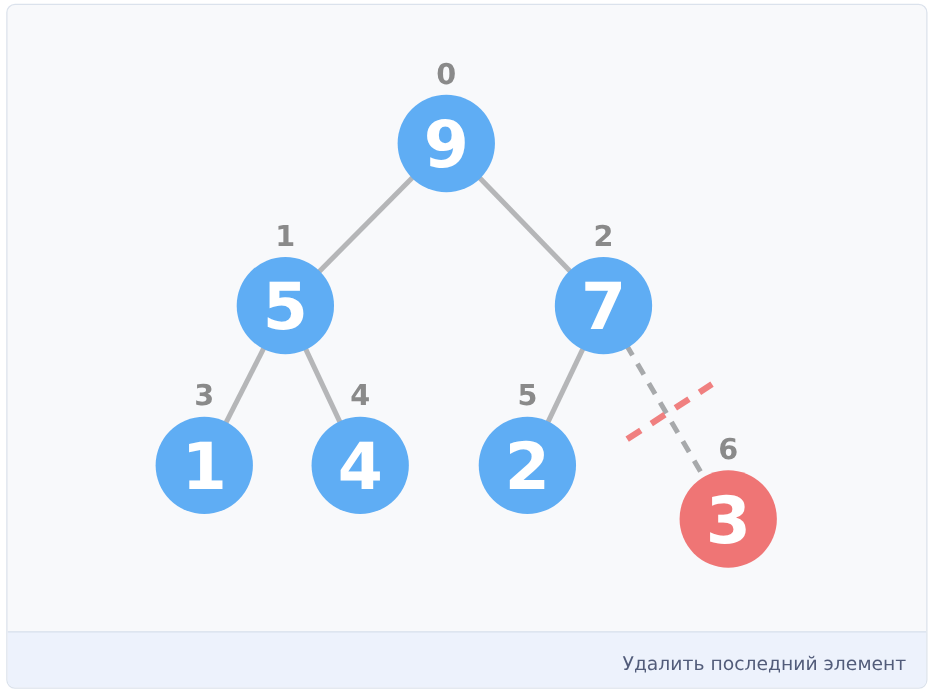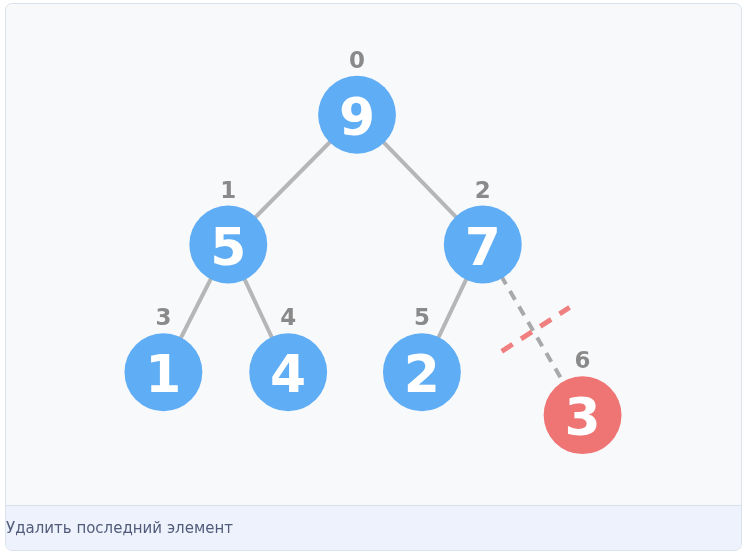--- a/index.html
+++ b/index.html
@@ -72,22 +72,22 @@
     height: 45px;
     flex: 0 0 45px;
     width: 100%;
     background: var(--footer-bg, #edf2fc);
     border: none;
     border-top: 1px solid var(--footer-divider, #d8dfeb);
     color: var(--footer-text, #525c7a);
     font-size: 15px;
     font-family: "DejaVu Sans", "Liberation Sans", sans-serif;
     cursor: pointer;
-    text-align: left;
-    padding: 0;
+    text-align: right;
+    padding: 16px;
   }
 </style>
 </head>
 <body>
 
 <div class="stage">
   <svg id="tree-svg" class="tree-area" viewBox="0 0 735 502" preserveAspectRatio="xMidYMid meet">
       <line x1="351" y1="111" x2="222" y2="241" class="edge"></line>
       <line x1="351" y1="111" x2="477" y2="241" class="edge"></line>
       <line x1="222" y1="241" x2="157" y2="369" class="edge"></line>

